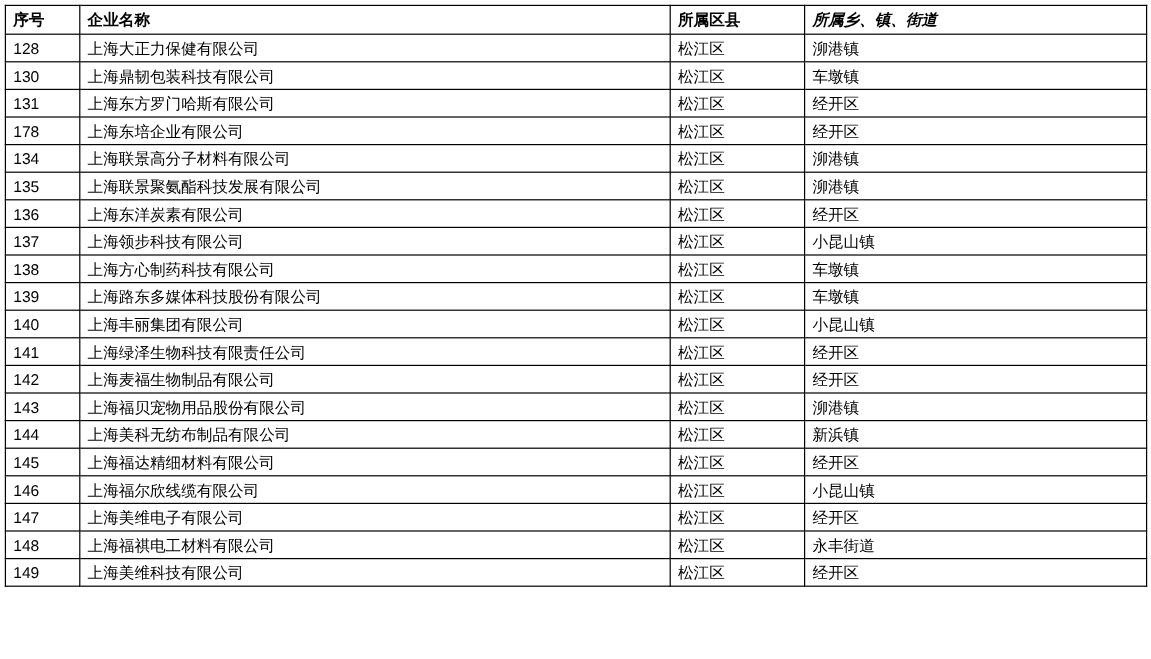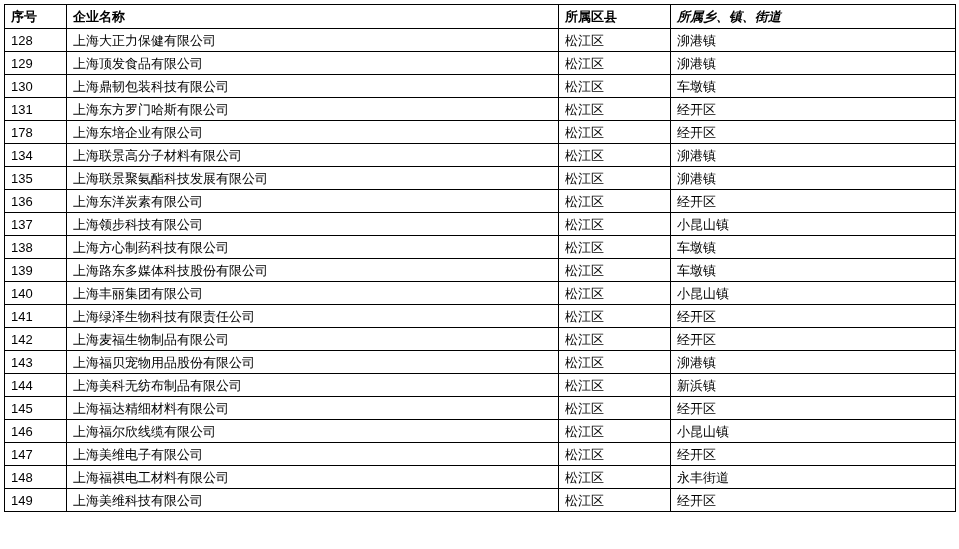--- a/index.html
+++ b/index.html
@@ -79,26 +79,20 @@
       </tr>
     </thead>
     <tbody id="table-body">
         <tr>
           <td class="c-seq">128</td>
           <td class="c-name">上海大正力保健有限公司</td>
           <td class="c-dist">松江区</td>
           <td class="c-town">泖港镇</td>
         </tr>
         <tr>
-          <td class="c-seq">129</td>
-          <td class="c-name">上海顶发食品有限公司</td>
-          <td class="c-dist">松江区</td>
-          <td class="c-town">泖港镇</td>
-        </tr>
-        <tr>
           <td class="c-seq">130</td>
           <td class="c-name">上海鼎韧包装科技有限公司</td>
           <td class="c-dist">松江区</td>
           <td class="c-town">车墩镇</td>
         </tr>
         <tr>
           <td class="c-seq">131</td>
           <td class="c-name">上海东方罗门哈斯有限公司</td>
           <td class="c-dist">松江区</td>
           <td class="c-town">经开区</td>

